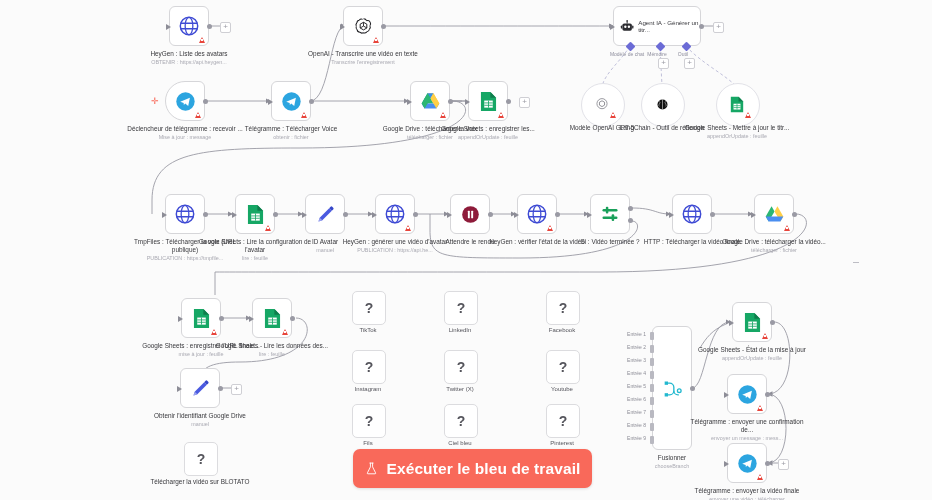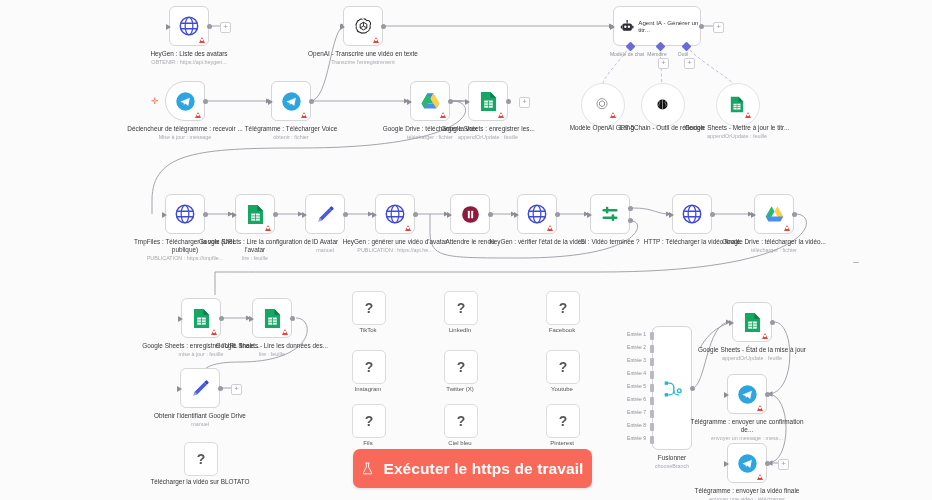--- a/index.html
+++ b/index.html
@@ -1156,16 +1156,16 @@
     <div class="nlabel">
       <span>Télégramme : envoyer la vidéo finale</span>
       <span class="nsub">envoyer une vidéo : télécharger</span>
     </div>
   </div>
 
   <div id="cta">
     <svg class="flask" viewBox="0 0 24 24">
       <path d="M9,2 h6 M10,2 v7 L4.5,20 a1.2,1.2 0 0 0 1,1.8 h13 a1.2,1.2 0 0 0 1,-1.8 L14,9 V2" fill="none" stroke="#fff" stroke-width="1.7" stroke-linejoin="round" stroke-linecap="round"></path>
     </svg>
-    <span>Exécuter le https de travail</span>
+    <span>Exécuter le bleu de travail</span>
   </div>
 
 </div>
 
 </body></html>

